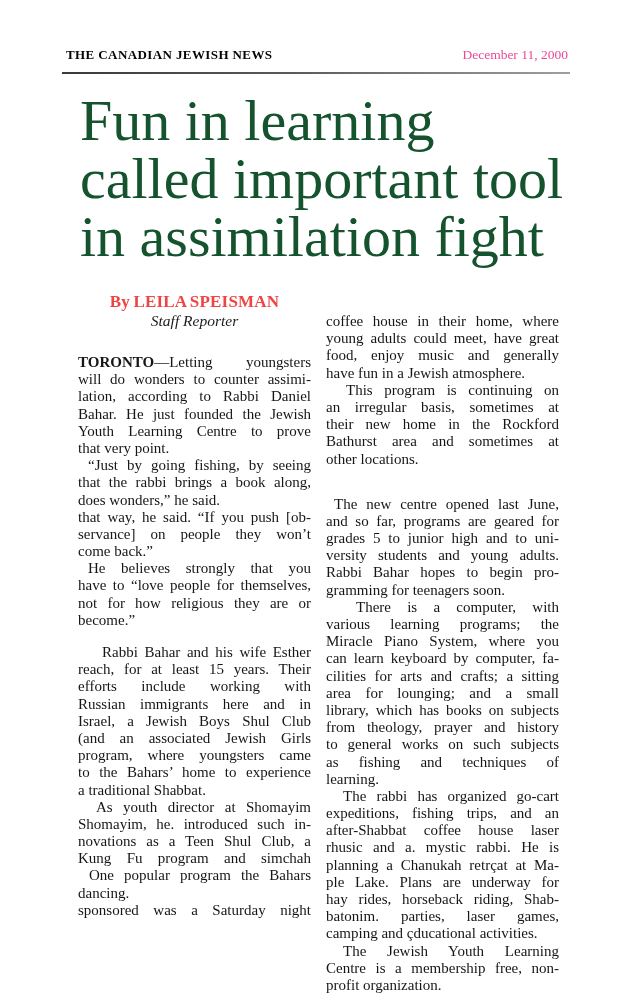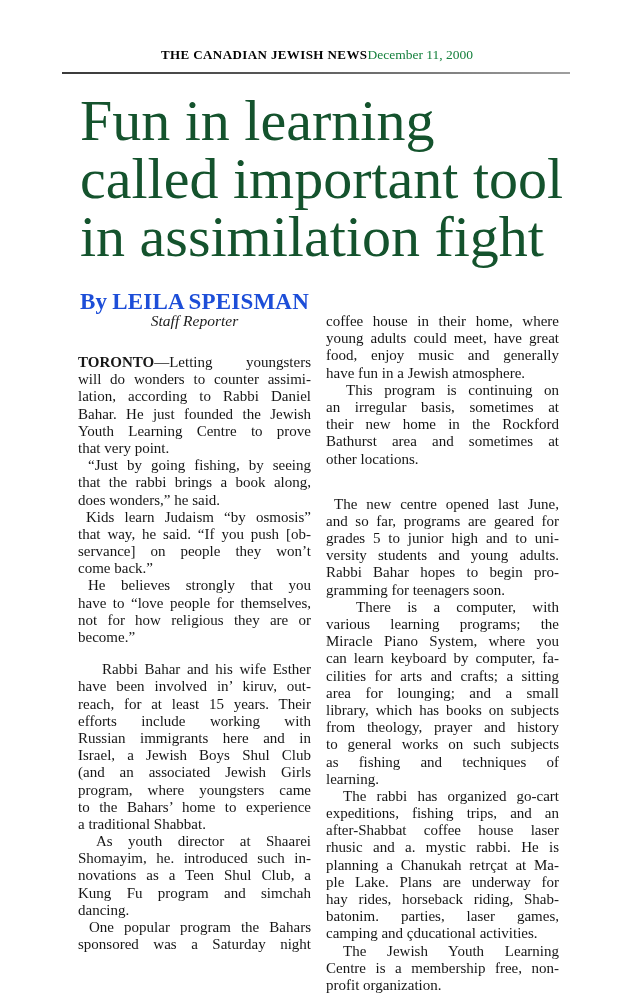--- a/index.html
+++ b/index.html
@@ -11,33 +11,33 @@
     overflow: hidden;
     font-family: "Liberation Serif", "DejaVu Serif", serif;
     color: #1a1a1a;
   }
   .page-header {
     position: absolute;
     left: 66px;
     right: 65px;
     top: 47px;
     display: flex;
-    justify-content: center;
+    justify-content: space-between;
     align-items: baseline;
   }
   .masthead {
     font-weight: bold;
     font-size: 13px;
     letter-spacing: 0.4px;
     color: #050505;
     white-space: nowrap;
   }
   .issue-date {
     font-size: 13.5px;
-    color: #15803d;
+    color: #ec4899;
     white-space: nowrap;
   }
   .header-rule {
     position: absolute;
     left: 62px;
     right: 63px;
     top: 72px;
     height: 2px;
     background: linear-gradient(to right, #3a3a3a 0%, #5a5a5a 45%, #9f9f9f 100%);
   }
@@ -56,25 +56,25 @@
     top: 290px;
     width: 481px;
     display: flex;
     gap: 15px;
   }
   .col { width: 233px; }
   .col-right-inner { padding-top: 23px; }
   .byline-block { text-align: center; margin-bottom: 24px; padding-top: 2px; }
   .byline {
     font-weight: bold;
-    font-size: 23px;
+    font-size: 17px;
     line-height: 20px;
     letter-spacing: 0.2px;
     word-spacing: -1px;
-    color: #1d4ed8;
+    color: #ef4444;
   }
   .byline-role {
     font-style: italic;
     font-size: 15.5px;
     line-height: 18px;
     color: #1c1c1c;
   }
   .ln {
     font-size: 15px;
     line-height: 17.2px;
@@ -116,44 +116,42 @@
       <div>
           <div class="ln"><b>TORONTO</b>—Letting youngsters</div>
           <div class="ln">will do wonders to counter assimi-</div>
           <div class="ln">lation, according to Rabbi Daniel</div>
           <div class="ln">Bahar. He just founded the Jewish</div>
           <div class="ln">Youth Learning Centre to prove</div>
           <div class="ln last">that very point.</div>
           <div class="ln" style="padding-left: 10px;">“Just by going fishing, by seeing</div>
           <div class="ln">that the rabbi brings a book along,</div>
           <div class="ln last">does wonders,” he said.</div>
-          <div class="ln" style="padding-left: 8px;">Kids learn Judaism “by osmosis”</div>
           <div class="ln">that way, he said. “If you push [ob-</div>
           <div class="ln">servance] on people they won’t</div>
           <div class="ln last">come back.”</div>
           <div class="ln" style="padding-left: 10px;">He believes strongly that you</div>
           <div class="ln">have to “love people for themselves,</div>
           <div class="ln">not for how religious they are or</div>
           <div class="ln last">become.”</div>
           <div class="ln" style="padding-left: 24px; margin-top: 15px;">Rabbi Bahar and his wife Esther</div>
-          <div class="ln">have been involved in’ kiruv, out-</div>
           <div class="ln">reach, for at least 15 years. Their</div>
           <div class="ln">efforts include working with</div>
           <div class="ln">Russian immigrants here and in</div>
           <div class="ln">Israel, a Jewish Boys Shul Club</div>
           <div class="ln">(and an associated Jewish Girls</div>
           <div class="ln">program, where youngsters came</div>
           <div class="ln">to the Bahars’ home to experience</div>
           <div class="ln last">a traditional Shabbat.</div>
-          <div class="ln" style="padding-left: 18px;">As youth director at Shaarei</div>
+          <div class="ln" style="padding-left: 18px;">As youth director at Shomayim</div>
           <div class="ln">Shomayim, he. introduced such in-</div>
           <div class="ln">novations as a Teen Shul Club, a</div>
           <div class="ln">Kung Fu program and simchah</div>
+          <div class="ln" style="padding-left: 11px;">One popular program the Bahars</div>
           <div class="ln last">dancing.</div>
-          <div class="ln" style="padding-left: 11px;">One popular program the Bahars</div>
           <div class="ln">sponsored was a Saturday night</div>
         </div>
     </div>
     <div class="col">
       <div class="col-right-inner">
           <div class="ln">coffee house in their home, where</div>
           <div class="ln">young adults could meet, have great</div>
           <div class="ln">food, enjoy music and generally</div>
           <div class="ln last">have fun in a Jewish atmosphere.</div>
           <div class="ln" style="padding-left: 20px;">This program is continuing on</div>

